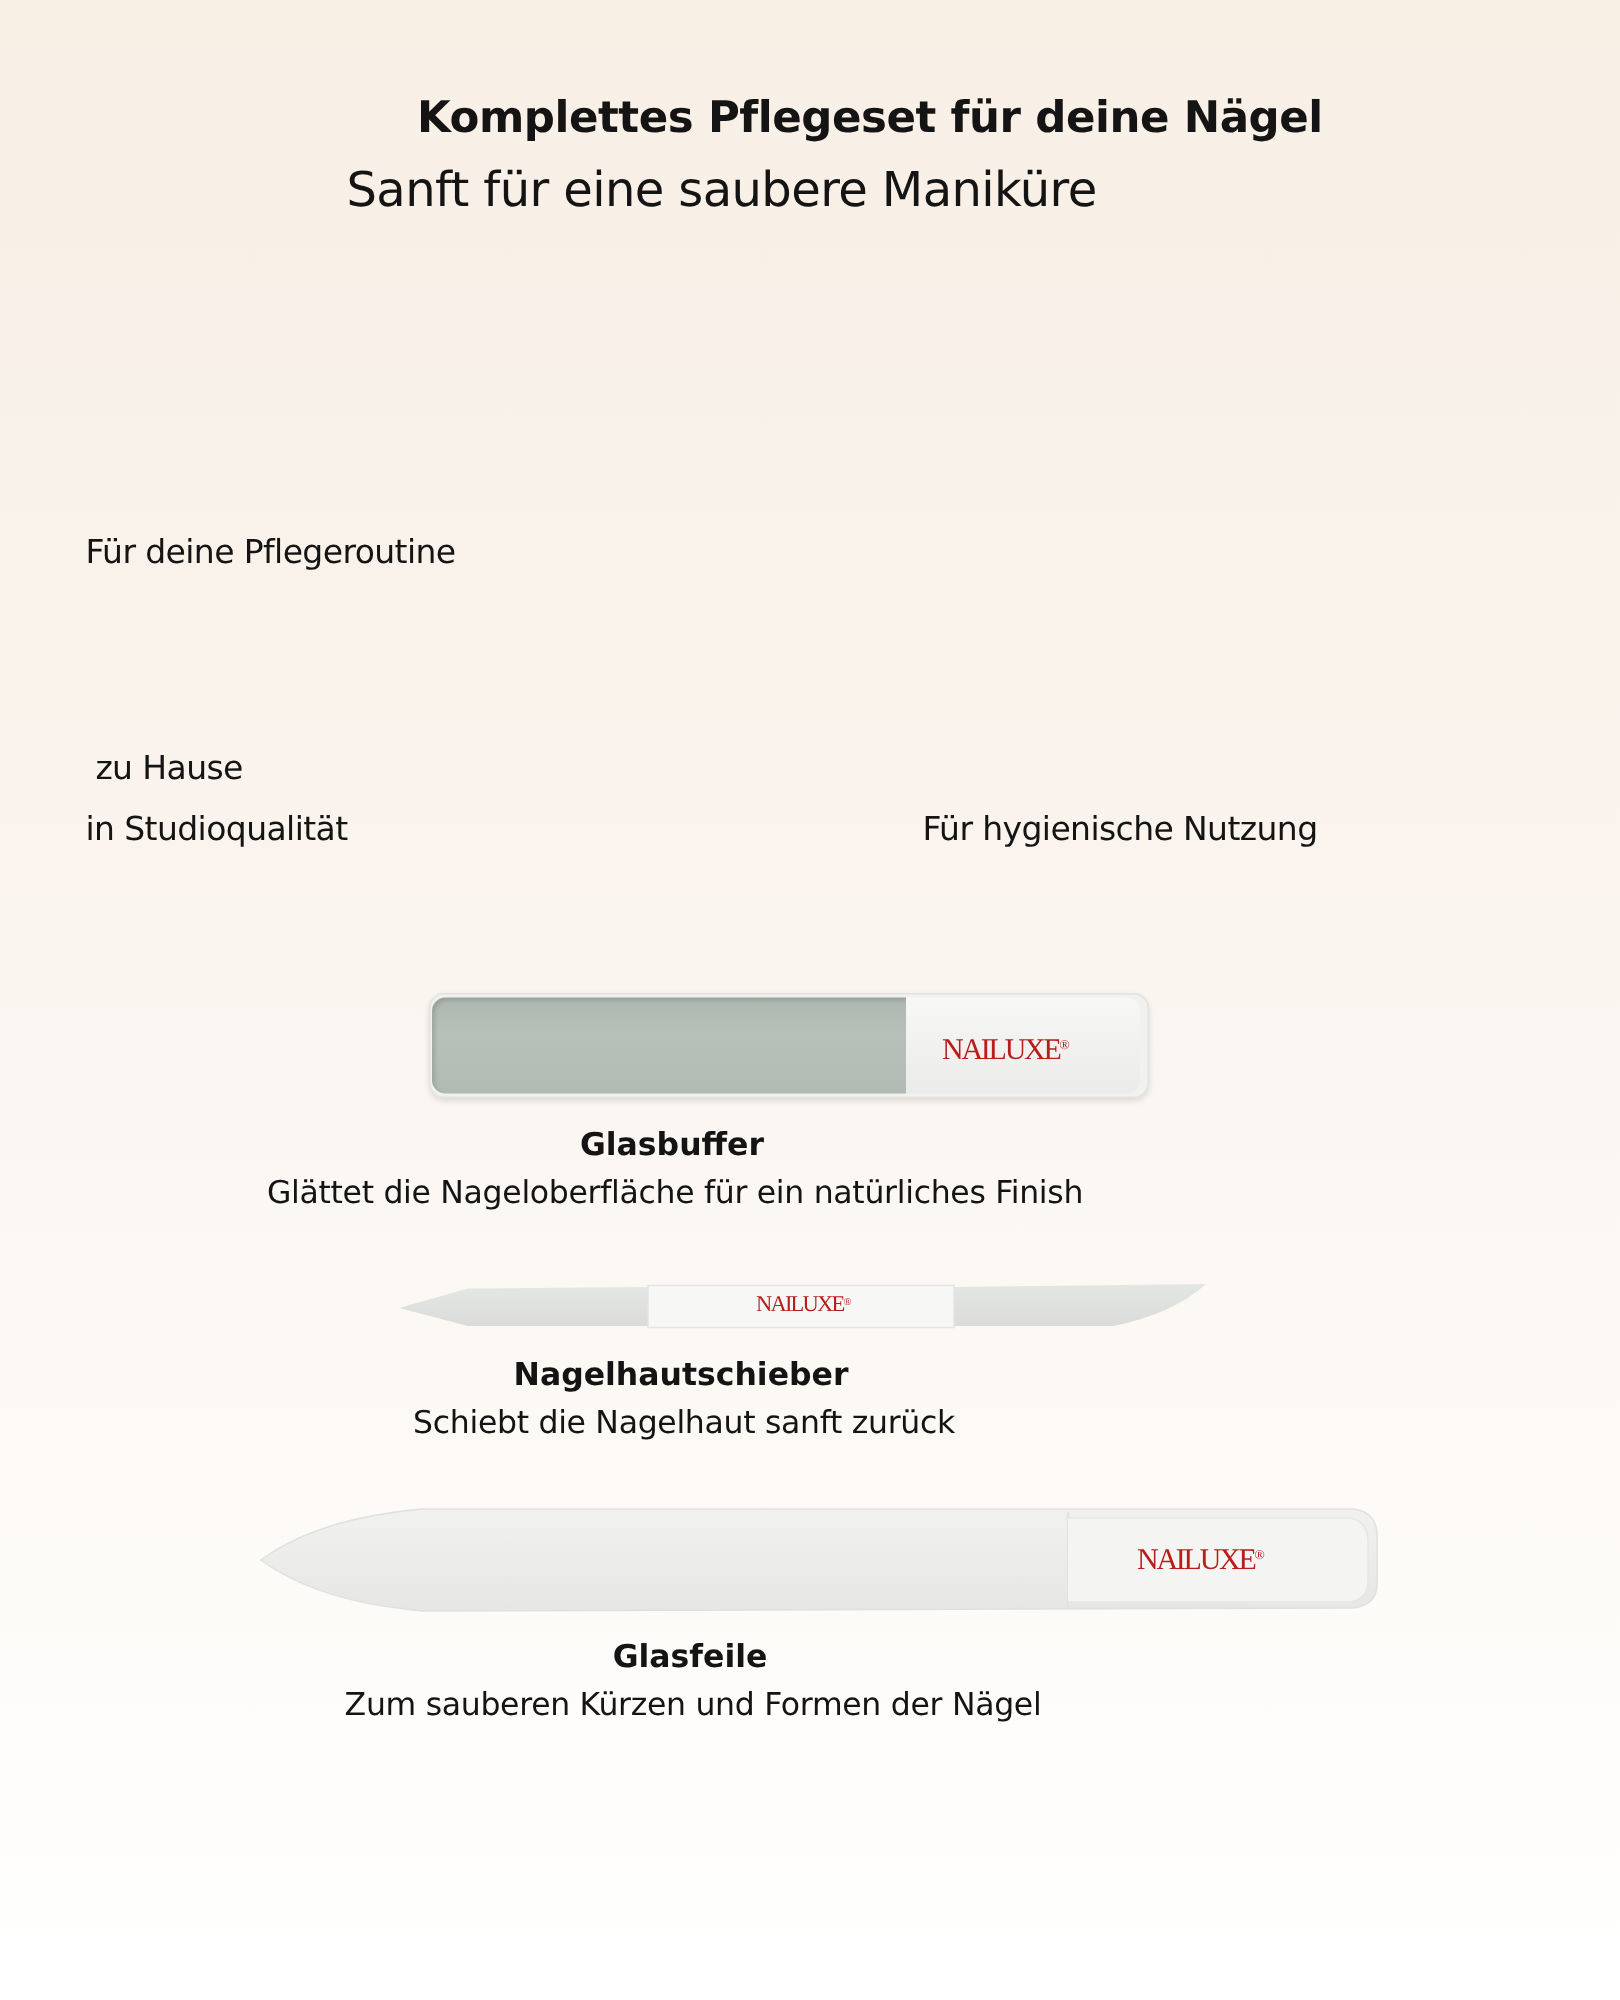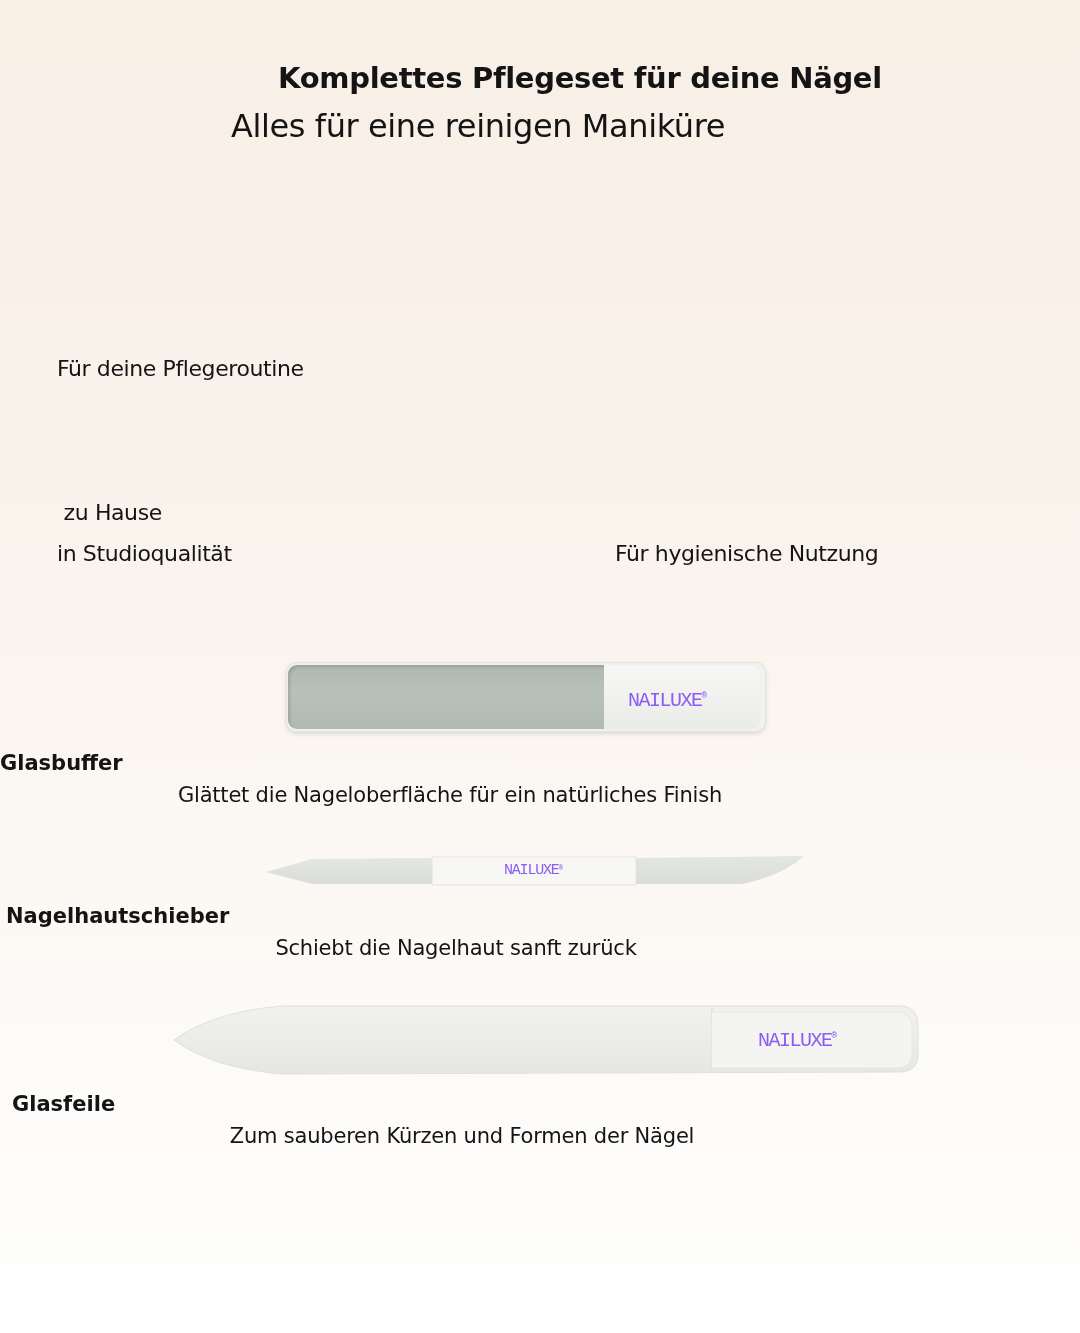--- a/index.html
+++ b/index.html
@@ -10,30 +10,30 @@
     color:#141414;
   }
   .abs { position:absolute; }
   .title { left:231px; top:58px; font-size:29px; font-weight:bold; line-height:40px; letter-spacing:-0.3px;margin-left:47px; }
   .subtitle { left:231px; top:106px; font-size:32px; line-height:40px; letter-spacing:-0.4px; }
   .feature { font-size:22px; line-height:48px; letter-spacing:-0.4px; white-space:pre; }
   .f1 { left:57px; top:249px; }
   .f2 { left:615px; top:249px; }
   .f3 { left:57px; top:434px; }
   .f4 { left:615px; top:434px; }
-  .product-name { width:896px; left:0; text-align:left; font-weight:bold; font-size:21px; line-height:28px; }
+  .product-name { width:896px; left:0; text-align:center; font-weight:bold; font-size:21px; line-height:28px; }
   .product-desc { width:900px; left:0; text-align:center; font-size:21px; line-height:28px; letter-spacing:-0.2px; }
-  .brand { font-family: Liberation Mono, monospace; font-size:20px; letter-spacing:-1.5px; color:#8b5cf6; position:absolute; }
+  .brand { font-family: Liberation Serif, serif; font-size:20px; letter-spacing:-1.5px; color:#b91c1c; position:absolute; }
   .brand sup { font-size:9px; letter-spacing:0; vertical-align:top; position:relative; top:2px; }
 </style>
 </head>
 <body>
 
 <div class="abs title">Komplettes Pflegeset für deine Nägel</div>
-<div class="abs subtitle">Alles für eine reinigen Maniküre</div>
+<div class="abs subtitle">Sanft für eine saubere Maniküre</div>
 
 <div class="abs feature f1">
   <div>Für deine Pflegeroutine</div>
   <div> zu Hause</div>
 </div>
 <div class="abs feature f2">
 </div>
 <div class="abs feature f3">
   <div>in Studioqualität</div>
 </div>

